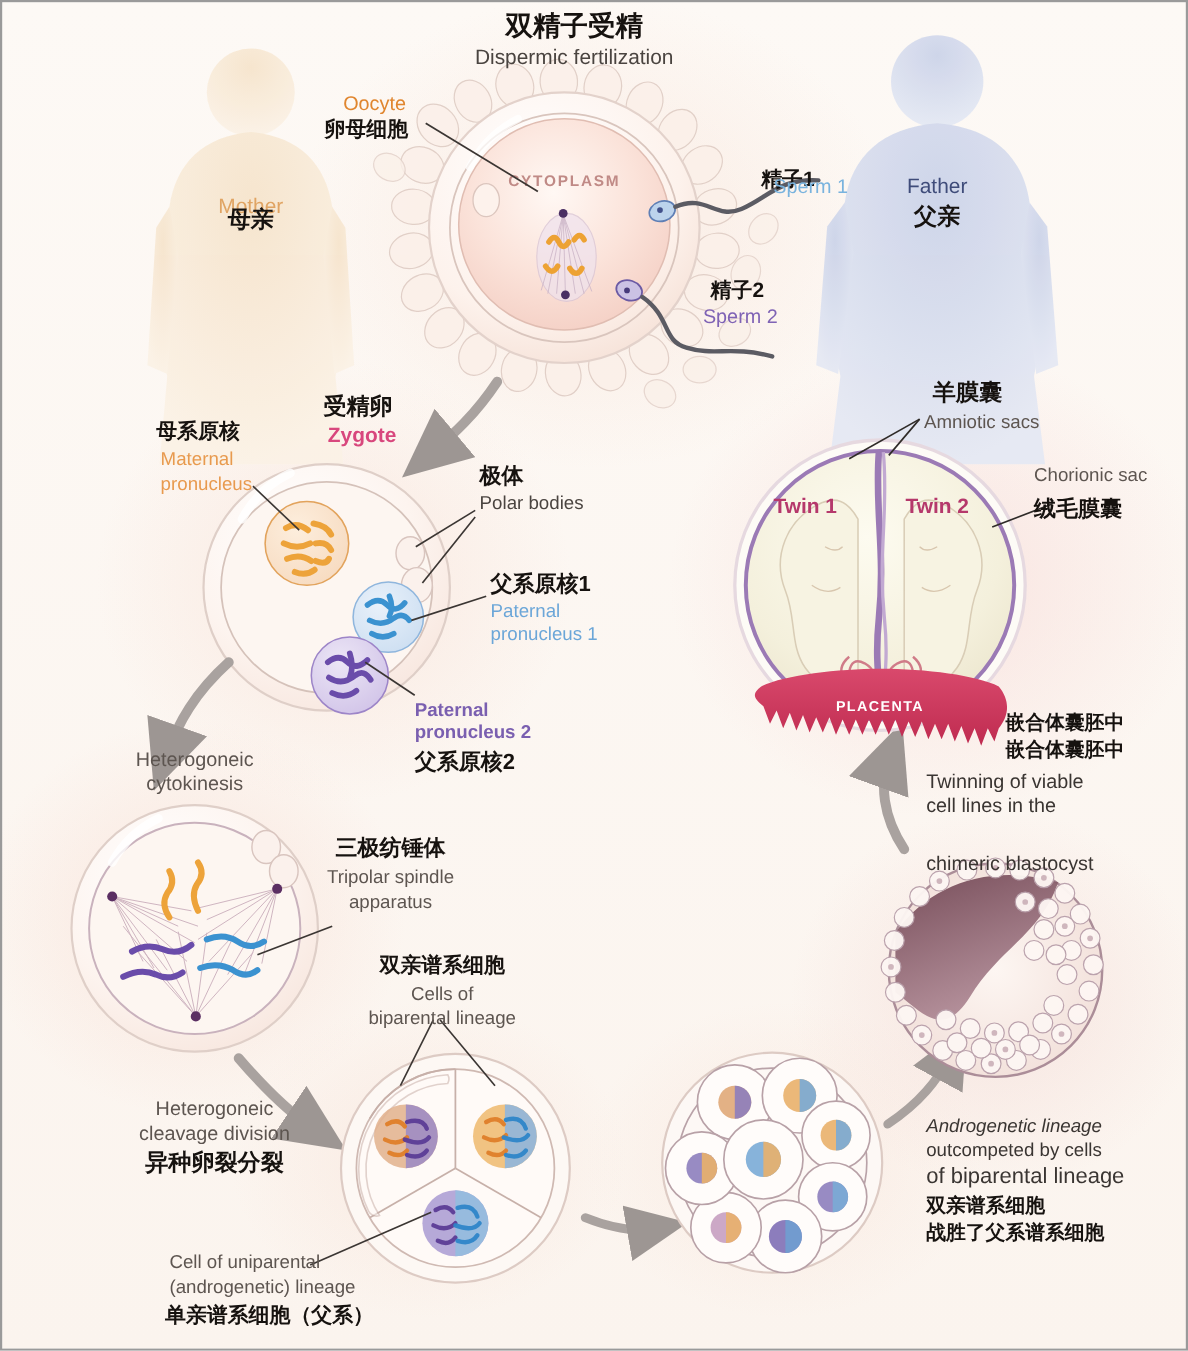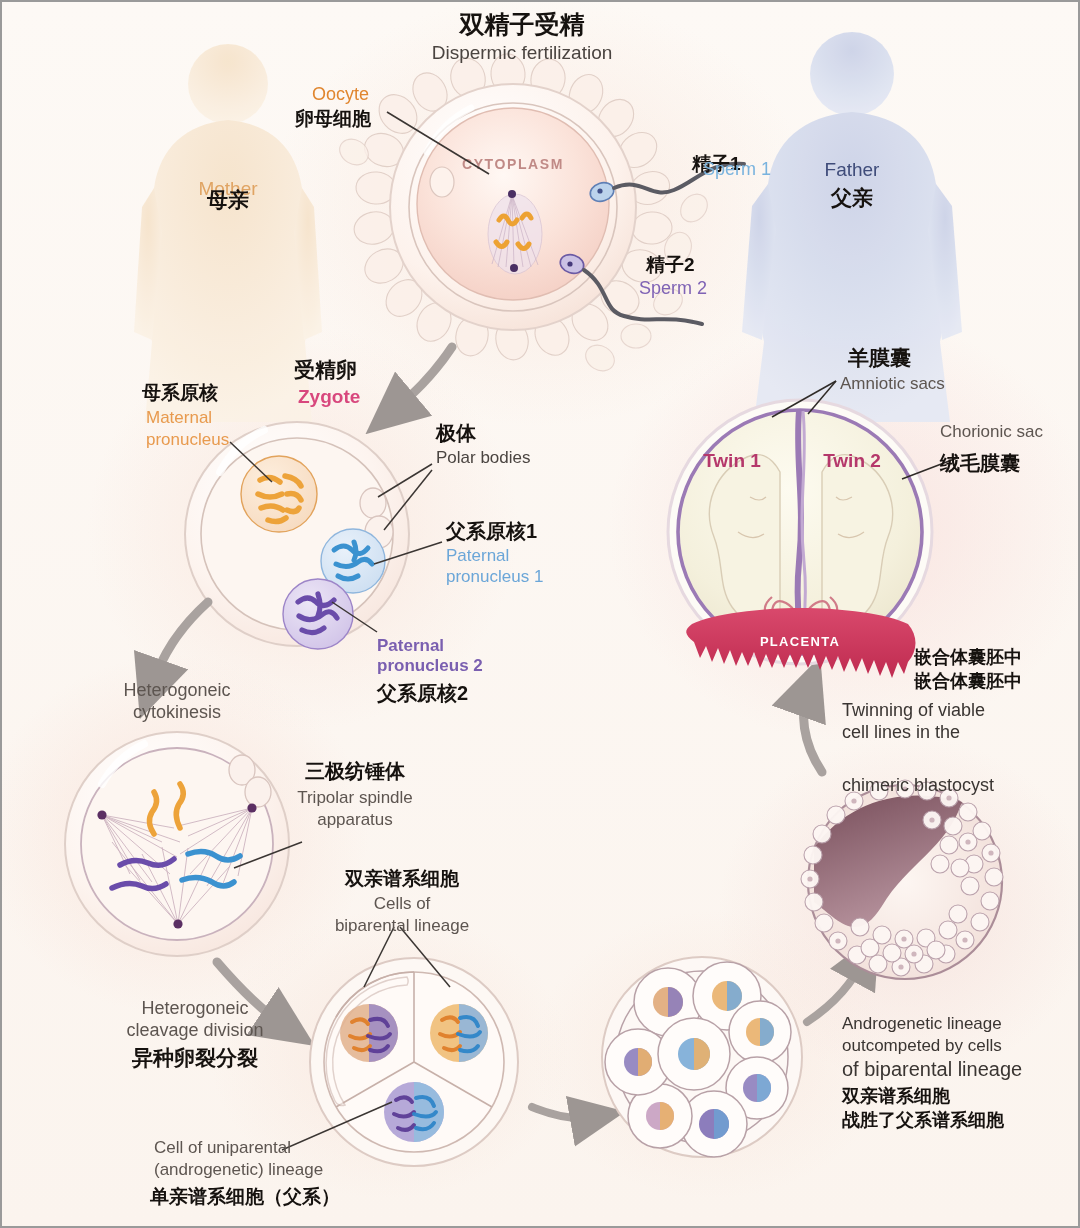--- a/index.html
+++ b/index.html
@@ -583,21 +583,21 @@
   <div class="lbl en ctr" style="left:305px;top:914px;width:190px;font-size:17px;">biparental lineage</div>
 
   <div class="lbl en ctr" style="left:88px;top:996px;width:210px;font-size:18px;">Heterogoneic</div>
   <div class="lbl en ctr" style="left:88px;top:1018px;width:210px;font-size:18px;">cleavage division</div>
   <div class="lbl cn ctr" style="left:88px;top:1044px;width:210px;font-size:21px;">异种卵裂分裂</div>
 
   <div class="lbl en" style="left:152px;top:1136px;font-size:17px;">Cell of uniparental</div>
   <div class="lbl en" style="left:152px;top:1158px;font-size:17px;">(androgenetic) lineage</div>
   <div class="lbl cn" style="left:148px;top:1184px;font-size:19px;">单亲谱系细胞（父系）</div>
 
-  <div class="lbl cn" style="left:840px;top:1012px;font-size:17px;color:#3a3532;font-weight:normal;">Androgenetic lineage</div>
+  <div class="lbl cn" style="left:840px;top:1012px;font-size:17px;color:#3a3532;font-weight:normal;font-style:italic;">Androgenetic lineage</div>
   <div class="lbl cn" style="left:840px;top:1034px;font-size:17px;color:#3a3532;font-weight:normal;">outcompeted by cells</div>
   <div class="lbl cn" style="left:840px;top:1056px;font-size:20px;color:#3a3532;font-weight:normal;">of  biparental lineage</div>
   <div class="lbl cn" style="left:840px;top:1084px;font-size:18px;">双亲谱系细胞</div>
   <div class="lbl cn" style="left:840px;top:1108px;font-size:18px;">战胜了父系谱系细胞</div>
 
   <div class="lbl cn" style="left:912px;top:645px;font-size:18px;">嵌合体囊胚中</div>
   <div class="lbl cn" style="left:912px;top:669px;font-size:18px;">嵌合体囊胚中</div>
   <div class="lbl cn" style="left:840px;top:698px;font-size:18px;color:#3a3532;font-weight:normal;">Twinning of viable</div>
   <div class="lbl cn" style="left:840px;top:720px;font-size:18px;color:#3a3532;font-weight:normal;text-align:right;">cell lines in the</div>
   <div class="lbl cn" style="left:840px;top:742px;font-size:18px;color:#3a3532;font-weight:normal;margin-top:31px;">chimeric blastocyst</div>

